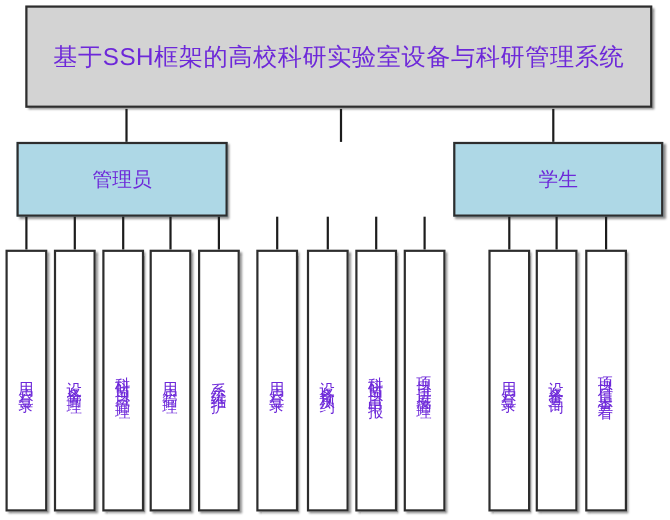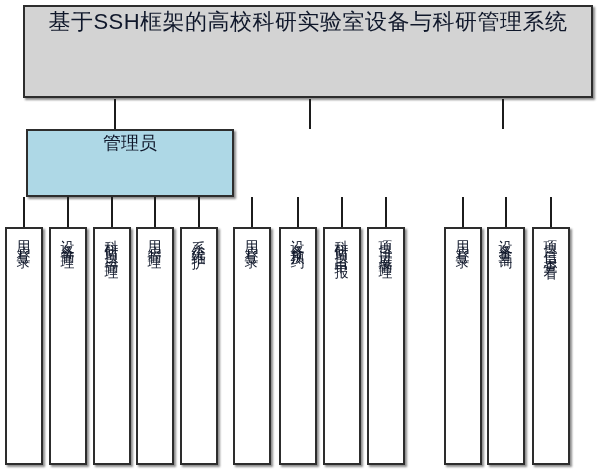--- a/index.html
+++ b/index.html
@@ -10,23 +10,23 @@
     height: 473px;
     background: var(--canvas-bg, #ffffff);
     overflow: hidden;
   }
   .box {
     position: absolute;
     box-sizing: border-box;
     border: 2px solid var(--border, #2d2d2d);
     box-shadow: 2px 2px 2px rgba(0,0,0,0.45);
     display: flex;
-    align-items: flex-start;
+    align-items: center;
     justify-content: center;
-    color: #0f172a;
+    color: #6d28d9;
   }
   .title-box {
     left: 23px; top: 5px; width: 570px; height: 93px;
     background: var(--title-bg, #d3d3d3);
     font-size: 22px;
     letter-spacing: 0.5px;
   }
   .role-box {
     top: 129px; height: 68px;
     background: var(--role-bg, #aed8e6);
@@ -57,22 +57,25 @@
 <div class="canvas">
 
   <div class="box title-box">
     <span>基于SSH框架的高校科研实验室设备与科研管理系统</span>
   </div>
 
   <div class="connector lvl1" style="left:114px"></div>
   <div class="connector lvl1" style="left:309px"></div>
   <div class="connector lvl1" style="left:502px"></div>
 
-  <div class="box role-box" style="left:26px;width:208px">
+  <div class="box role-box" style="left:15px;width:192px">
     <span>管理员</span>
+  </div>
+  <div class="box role-box" style="left:412px;width:191px">
+    <span>学生</span>
   </div>
 
   <div class="connector lvl2" style="left:23px"></div>
   <div class="connector lvl2" style="left:67px"></div>
   <div class="connector lvl2" style="left:111px"></div>
   <div class="connector lvl2" style="left:154px"></div>
   <div class="connector lvl2" style="left:198px"></div>
   <div class="connector lvl2" style="left:251px"></div>
   <div class="connector lvl2" style="left:297px"></div>
   <div class="connector lvl2" style="left:341px"></div>

